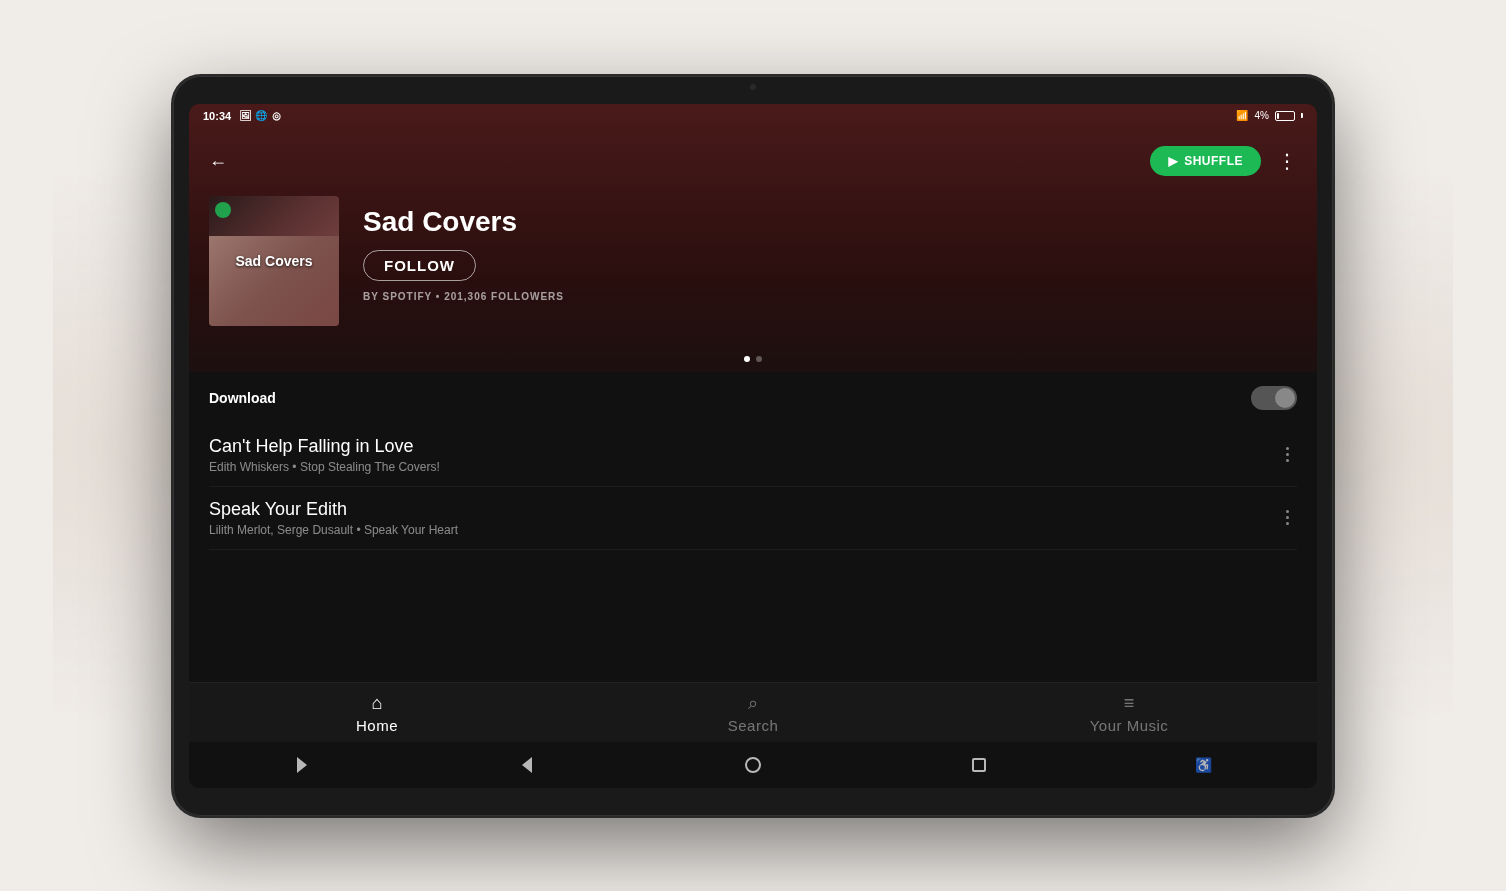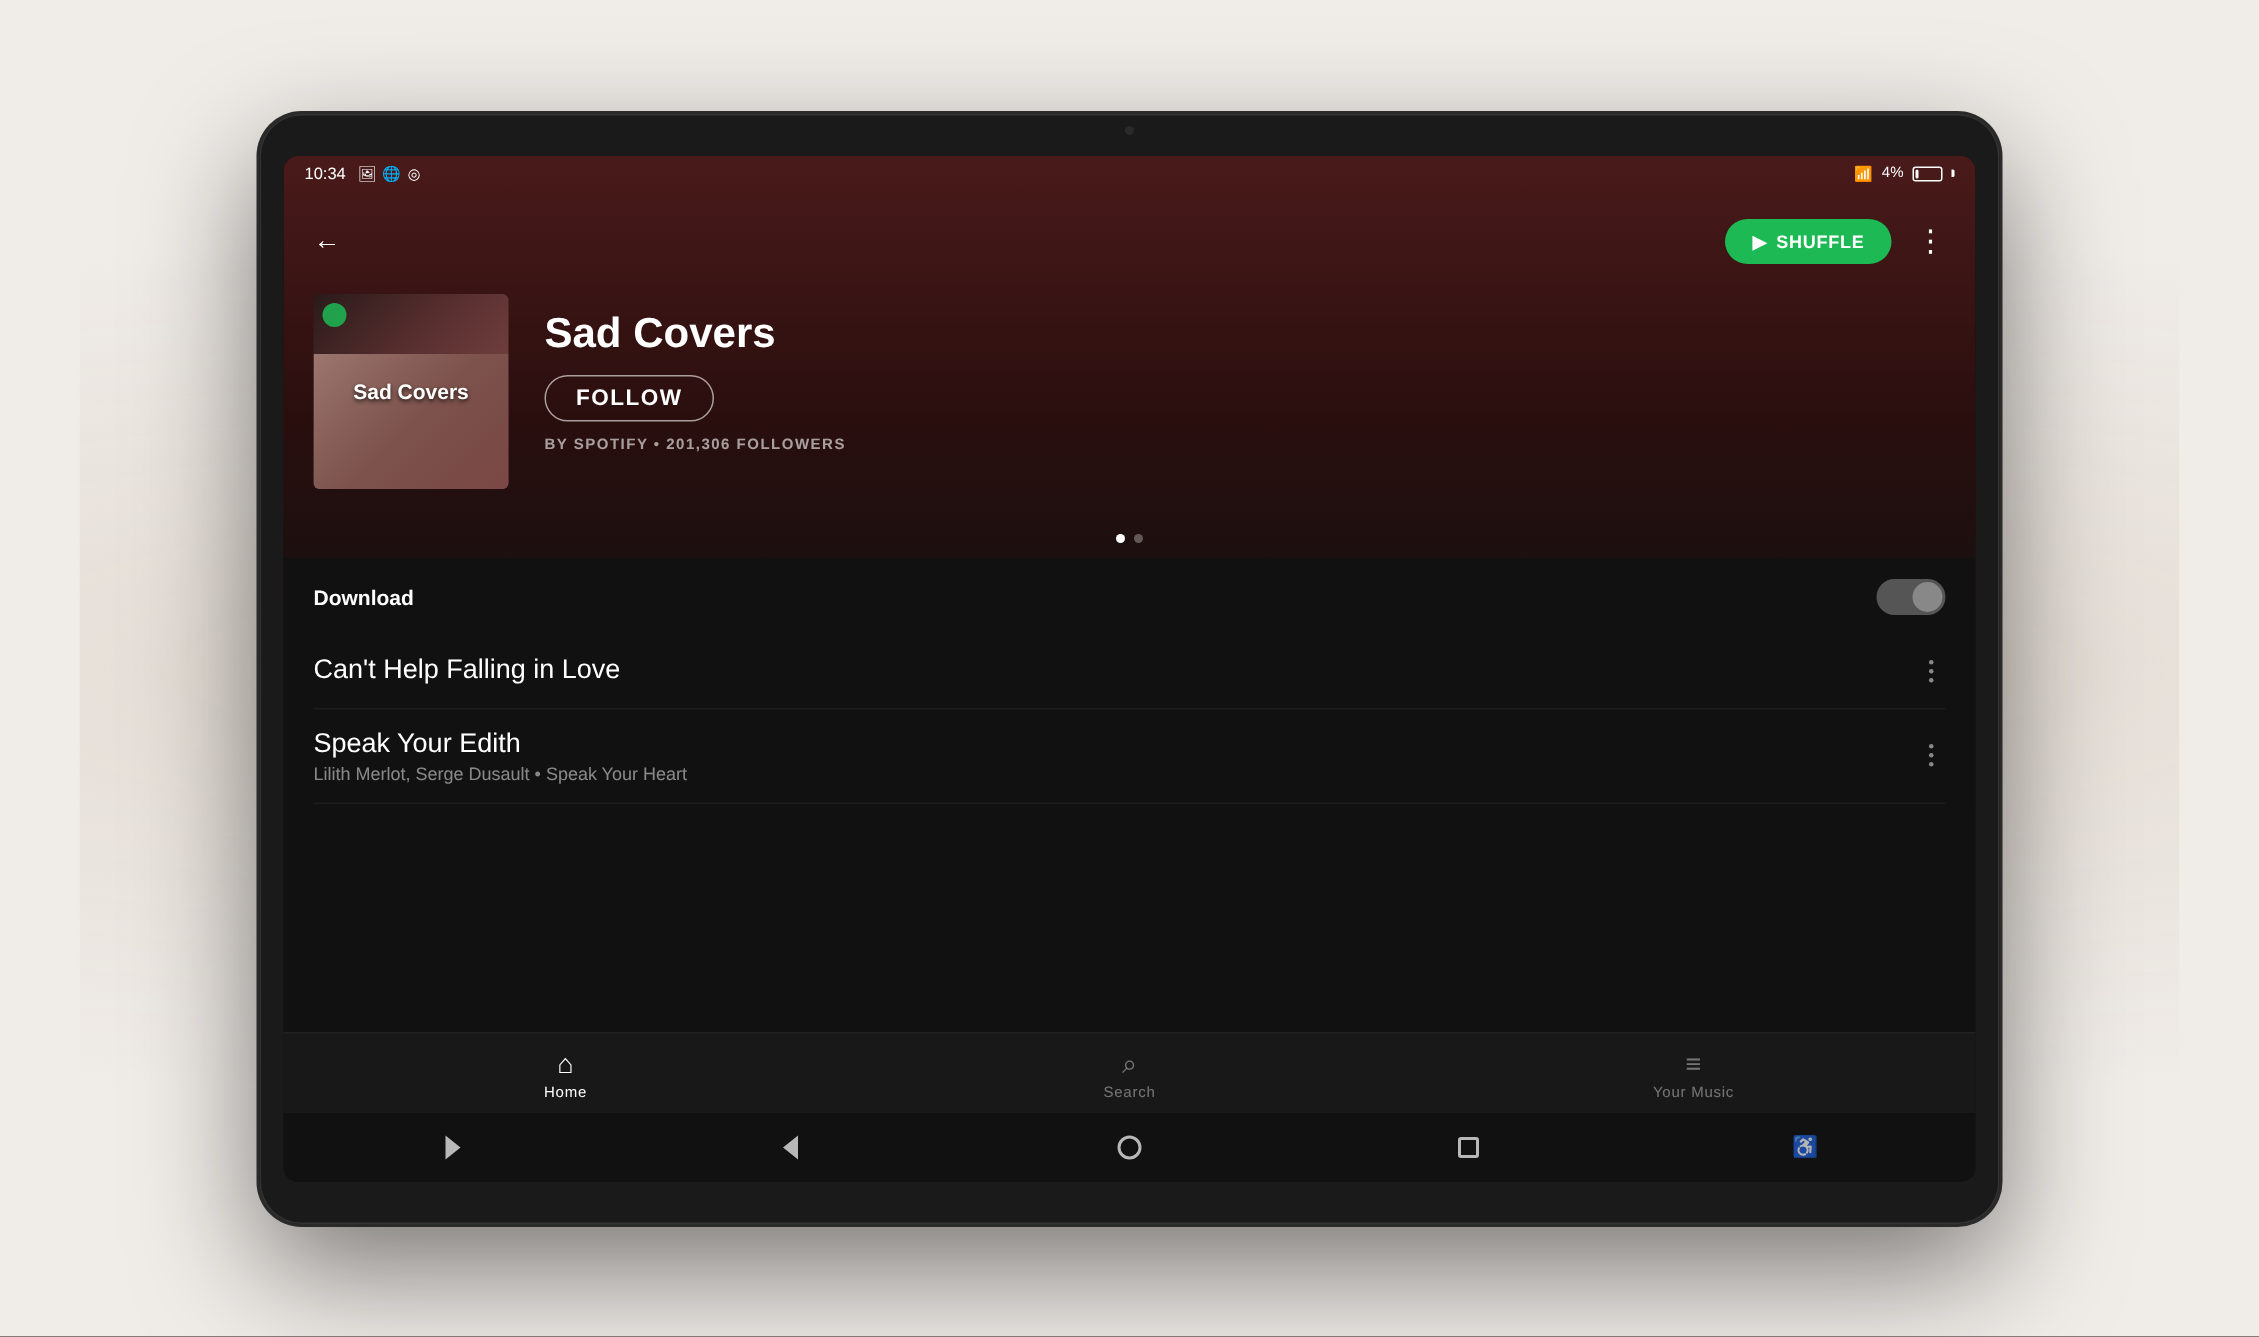--- a/index.html
+++ b/index.html
@@ -89,21 +89,21 @@
       top: 0;
       left: 0;
       right: 0;
       z-index: 50;
     }
     .status-left {
       display: flex;
       gap: 8px;
       color: #fff;
       font-size: 11px;
-      font-weight: 400;
+      font-weight: 700;
     }
     .status-icons {
       display: flex;
       gap: 4px;
       align-items: center;
     }
     .status-right {
       display: flex;
       align-items: center;
       gap: 6px;
@@ -380,21 +380,21 @@
       flex: 1;
     }
     .nav-icon {
       font-size: 18px;
       color: rgba(255,255,255,0.4);
     }
     .nav-icon.active {
       color: #fff;
     }
     .nav-label {
-      font-size: 10px;
+      font-size: 15px;
       color: rgba(255,255,255,0.4);
       letter-spacing: 0.5px;
     }
     .nav-label.active {
       color: #fff;
     }
 
     
     .android-nav {
       background: #111;
@@ -526,20 +526,21 @@
         <div class="toggle-switch">
           <div class="knob"></div>
         </div>
       </div>
 
       <div class="track-list">
 
         <div class="track-item">
           <div class="track-info">
             <div class="track-name">Can't Help Falling in Love</div>
+            <div class="track-sub">Edith Whiskers • Stop Stealing The Covers!</div>
           </div>
           <div class="track-more">
             <span></span>
             <span></span>
             <span></span>
           </div>
         </div>
 
         <div class="track-item">
           <div class="track-info">

